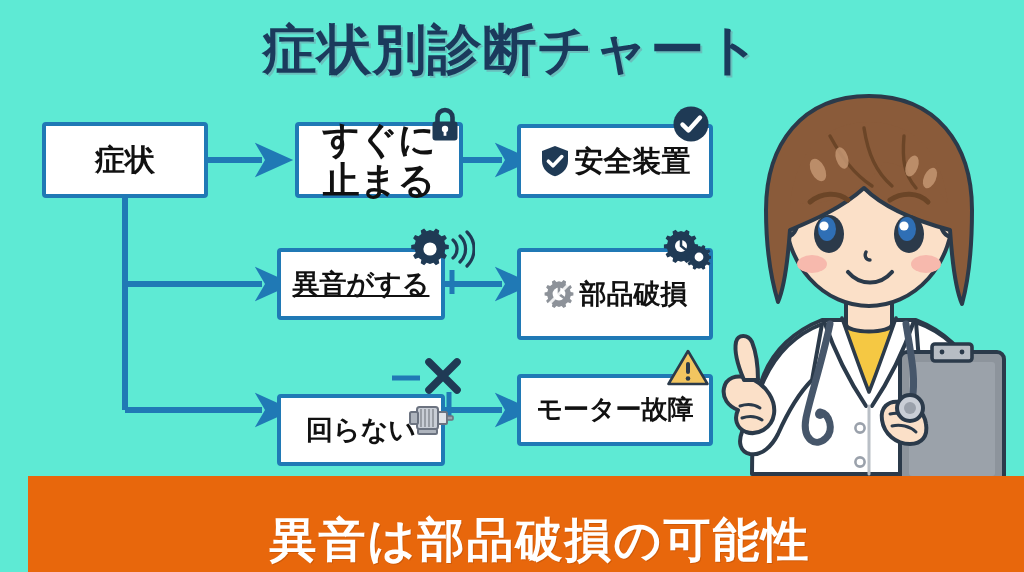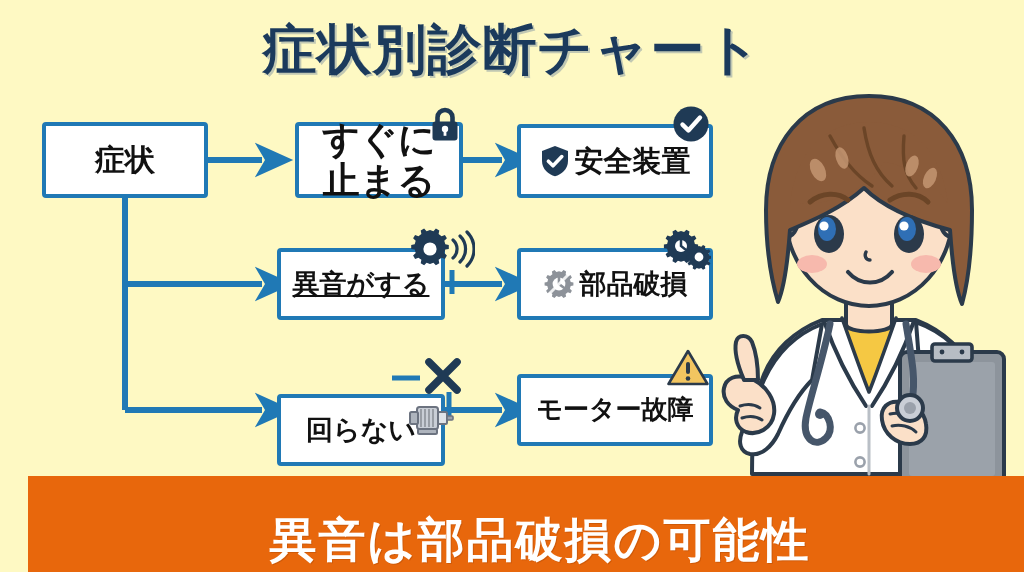--- a/index.html
+++ b/index.html
@@ -4,21 +4,21 @@
 <style>
   html, body {
     margin: 0;
     padding: 0;
     background: #ffffff;
   }
   #canvas {
     position: relative;
     width: 1024px;
     height: 572px;
-    background: #fef9c3;
+    background: #5eead4;
     overflow: hidden;
     font-family: "DejaVu Sans", "Liberation Sans", sans-serif;
   }
 
   
   #title {
     position: absolute;
     left: 0;
     top: 14px;
     width: 1024px;
@@ -49,21 +49,21 @@
     z-index: 4;
   }
   .node .label { position: relative; z-index: 5; }
   .node.two-line { line-height: 1.12; }
 
   #node-symptom  { left: 42px;  top: 122px; width: 166px; height: 76px; font-size: 30px; }
   #node-stop     { left: 295px; top: 122px; width: 168px; height: 76px; font-size: 37px; }
   #node-safety   { left: 517px; top: 124px; width: 196px; height: 74px; font-size: 29px; }
 
   #node-noise    { left: 277px; top: 248px; width: 168px; height: 72px; font-size: 27px; text-decoration: underline; }
-  #node-part     { left: 517px; top: 248px; width: 196px; height: 72px; font-size: 27px; }
+  #node-part     { left: 517px; top: 248px; width: 196px; height: 92px; font-size: 27px; }
 
   #node-norotate { left: 277px; top: 374px; width: 168px; height: 72px; font-size: 27px; margin-top: 20px; }
   #node-motor    { left: 517px; top: 374px; width: 196px; height: 72px; font-size: 26px; }
 
   
   #wires {
     position: absolute;
     left: 0; top: 0;
     width: 1024px; height: 572px;
     z-index: 2;

